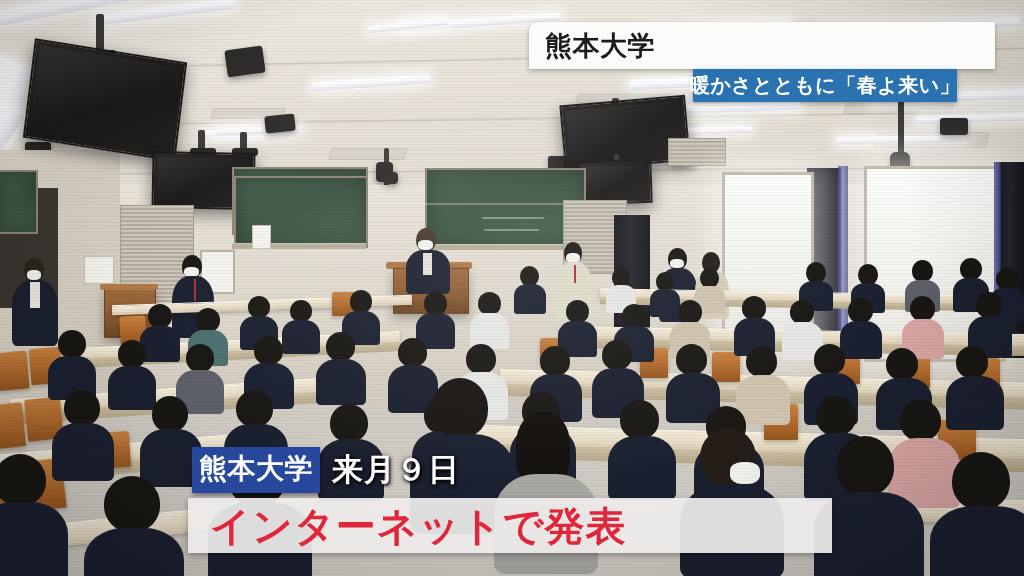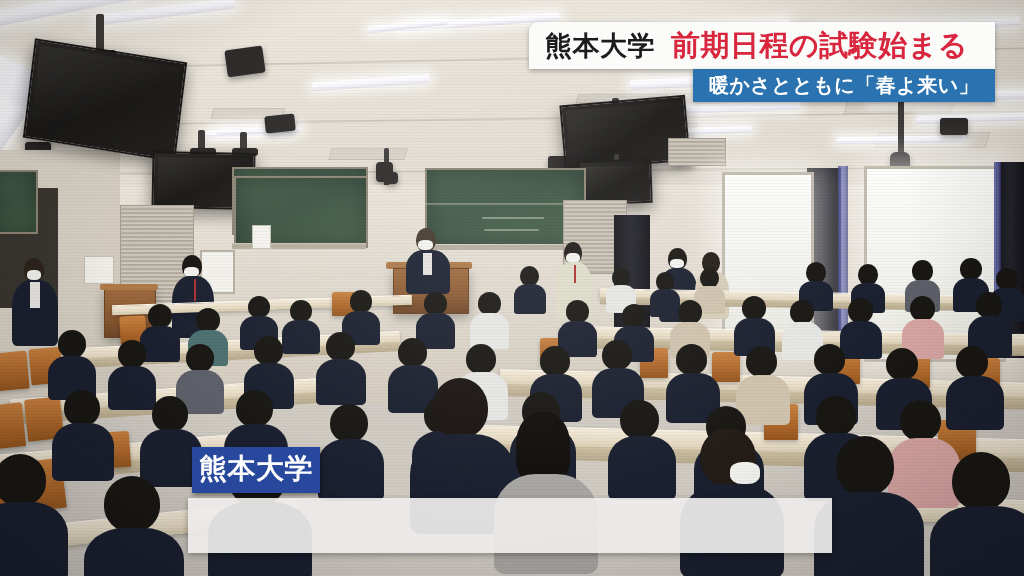--- a/index.html
+++ b/index.html
@@ -246,21 +246,21 @@
     font-size: 29px;
     font-weight: 700;
     color: #d7263d;
     letter-spacing: .5px;
     white-space: nowrap;
   }
 
   .subhead-bar {
     position: absolute;
     left: 693px; top: 69px;
-    width: 302px; height: 33px;
+    width: 264px; height: 33px;
     background: #2b73b0;
     box-shadow: 0 2px 5px rgba(0,0,0,.3);
     display: flex;
     align-items: center;
     justify-content: center;
   }
   .subhead-text {
     font-size: 20px;
     font-weight: 700;
     color: #ffffff;
@@ -737,27 +737,28 @@
         <div class="head" style="width:58px;height:58px;"></div>
         <div class="body-s navy" style="left:-22px;top:54px;width:110px;height:86px;"></div>
       </div>
 
     <div class="grade"></div>
     <div class="scanlines"></div>
   </div>
 
   <div class="headline-bar">
     <span class="headline-org">熊本大学</span>
-    <span class="headline-main">前期日程の試験始まる</span>
   </div>
 
   <div class="subhead-bar">
     <span class="subhead-text">暖かさとともに「春よ来い」</span>
   </div>
 
   <div class="lt-line1">
     <span class="lt-org-box">熊本大学</span>
+    <span class="lt-date">来月９日</span>
   </div>
 
   <div class="lt-line2">
+    <span class="lt-headline-b">インターネットで発表</span>
   </div>
 
 </div>
 
 </body></html>

